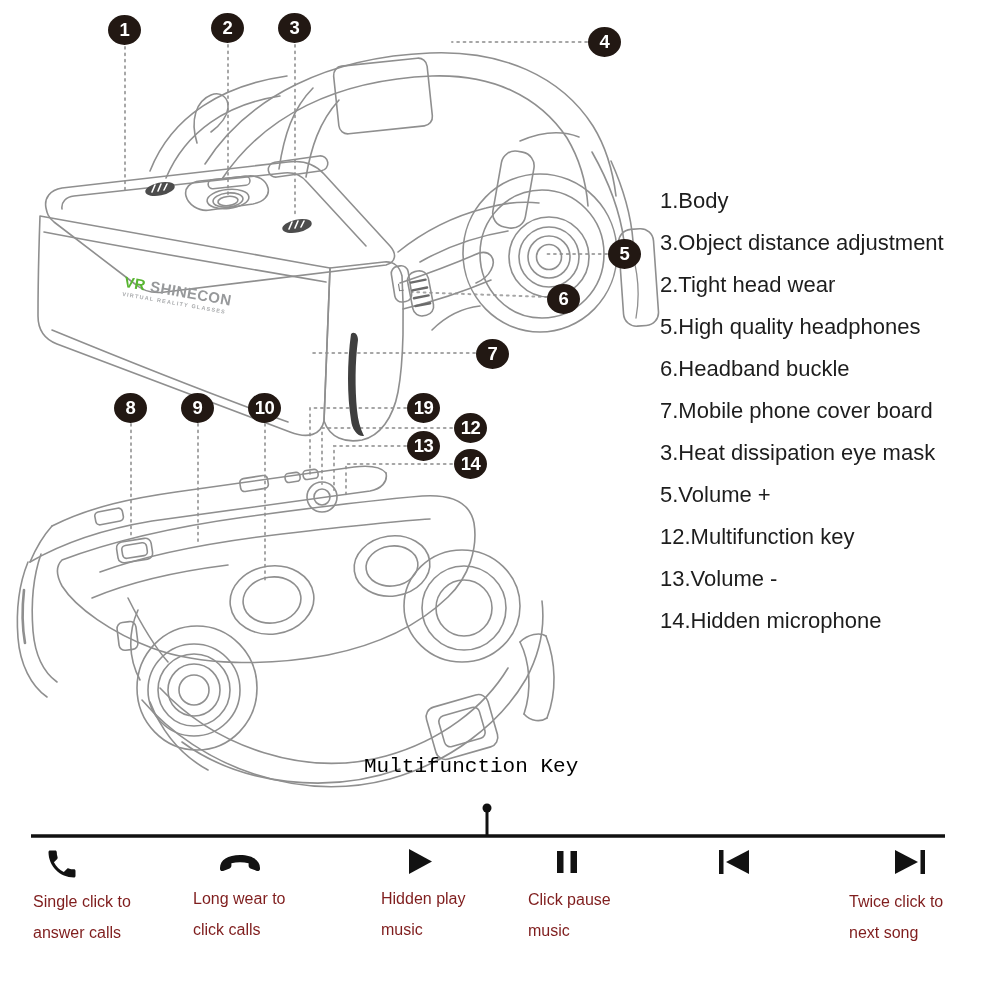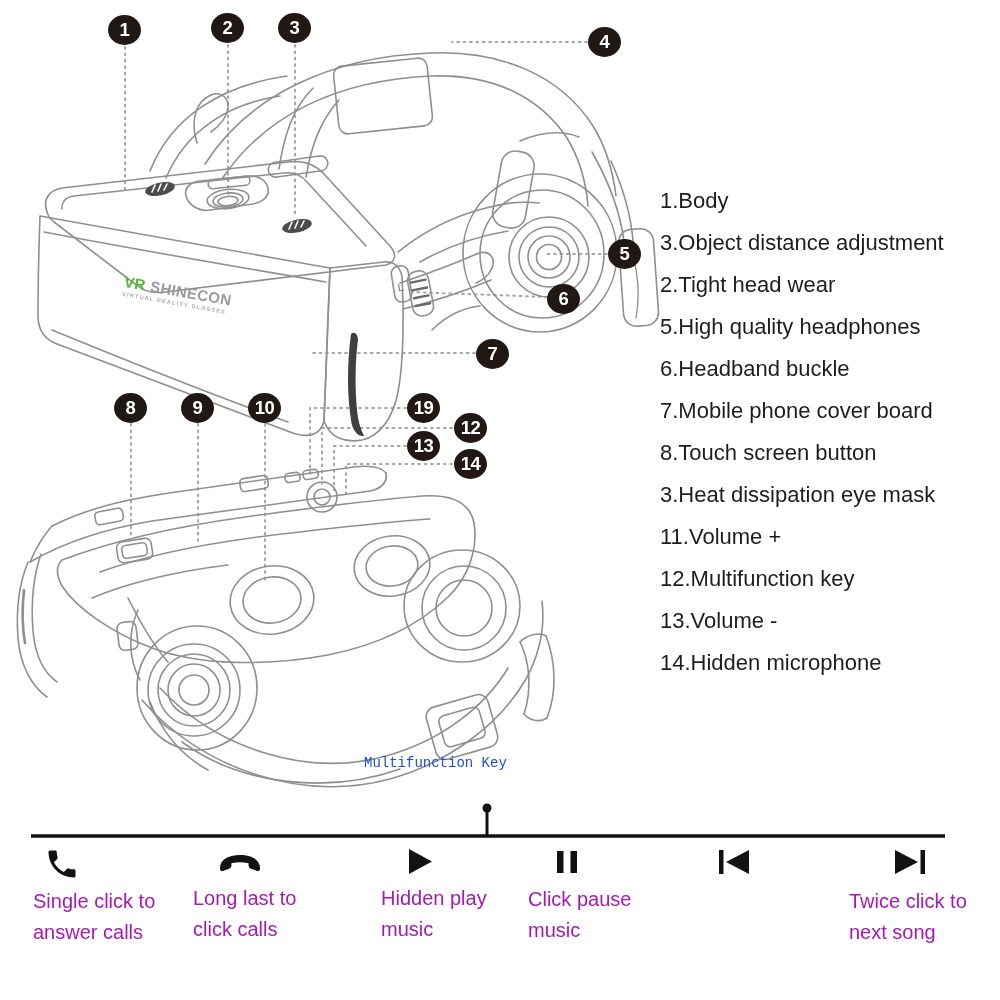--- a/index.html
+++ b/index.html
@@ -9,22 +9,22 @@
   .badge{position:absolute;width:33px;height:30px;border-radius:50%;background:#221813;color:#fff;
          font-weight:bold;font-size:18.5px;line-height:30px;text-align:center;letter-spacing:-0.5px;z-index:3;}
   .parts{position:absolute;left:660px;top:180px;z-index:2;text-align:right;}
   .parts .pitem{height:42px;display:flex;align-items:center;font-size:22px;color:#1d1d1d;white-space:nowrap;}
   .logo{position:absolute;left:126px;top:273px;transform:rotate(10deg);transform-origin:0 0;z-index:2;}
   .logo .l1{font-weight:bold;font-size:15px;letter-spacing:.4px;white-space:nowrap;}
   .logo .vr{color:#58b531;}
   .logo .shine{color:#97999b;}
   .logo .tagline{font-weight:bold;font-size:5.5px;color:#a9abad;letter-spacing:1.25px;margin-top:1px;white-space:nowrap;}
   .mk-title{position:absolute;left:364px;top:755px;font-family:"Liberation Mono",monospace;
-            font-size:14px;color:#1d4ed8;z-index:2;white-space:nowrap;}
-  .ctl-text{position:absolute;font-size:20px;line-height:31px;color:#a21caf;z-index:2;white-space:nowrap;}
+            font-size:21px;color:#000000;z-index:2;white-space:nowrap;}
+  .ctl-text{position:absolute;font-size:16px;line-height:31px;color:#7f1d1d;z-index:2;white-space:nowrap;}
   .ctl-icon{position:absolute;z-index:2;}
   .ctl-icon svg{display:block;}
 </style>
 </head>
 <body>
 
 <div class="stage">
 
   <svg class="art" viewBox="0 0 1000 1000">
 
@@ -193,23 +193,22 @@
     <div class="tagline">VIRTUAL REALITY GLASSES</div>
   </div>
 
   <div class="parts">
     <div class="pitem">1.Body</div>
     <div class="pitem">3.Object distance adjustment</div>
     <div class="pitem">2.Tight head wear</div>
     <div class="pitem">5.High quality headphones</div>
     <div class="pitem">6.Headband buckle</div>
     <div class="pitem">7.Mobile phone cover board</div>
-    <div class="pitem">8.Touch screen button</div>
     <div class="pitem">3.Heat dissipation eye mask</div>
-    <div class="pitem">11.Volume +</div>
+    <div class="pitem">5.Volume +</div>
     <div class="pitem">12.Multifunction key</div>
     <div class="pitem">13.Volume -</div>
     <div class="pitem">14.Hidden microphone</div>
   </div>
 
   <div class="mk-title">Multifunction Key</div>
 
   <span class="ctl-icon" style="left:44px;top:846px">
     <svg width="36" height="36" viewBox="0 0 24 24">
         <path fill="#121212" d="M6.62,10.79 C8.06,13.62 10.38,15.94 13.21,17.38 L15.41,15.18 C15.69,14.9 16.08,14.82 16.43,14.93 C17.55,15.3 18.75,15.5 20,15.5 C20.55,15.5 21,15.95 21,16.5 L21,20 C21,20.55 20.55,21 20,21 C10.61,21 3,13.39 3,4 C3,3.45 3.45,3 4,3 L7.5,3 C8.05,3 8.5,3.45 8.5,4 C8.5,5.25 8.7,6.45 9.07,7.57 C9.18,7.92 9.1,8.31 8.82,8.59 Z"></path>
@@ -242,21 +241,21 @@
         <polygon fill="#121212" points="0,0 0,24 23,12"></polygon>
         <rect fill="#121212" x="25.5" y="0" width="4.5" height="24"></rect>
       </svg>
   </span>
 
   <div class="ctl-text" style="left:33px;top:886px">
     <div>Single click to</div>
     <div>answer calls</div>
   </div>
   <div class="ctl-text" style="left:193px;top:883px">
-    <div>Long last to</div>
+    <div>Long wear to</div>
     <div>click calls</div>
   </div>
   <div class="ctl-text" style="left:381px;top:883px">
     <div>Hidden play</div>
     <div>music</div>
   </div>
   <div class="ctl-text" style="left:528px;top:884px">
     <div>Click pause</div>
     <div>music</div>
   </div>

